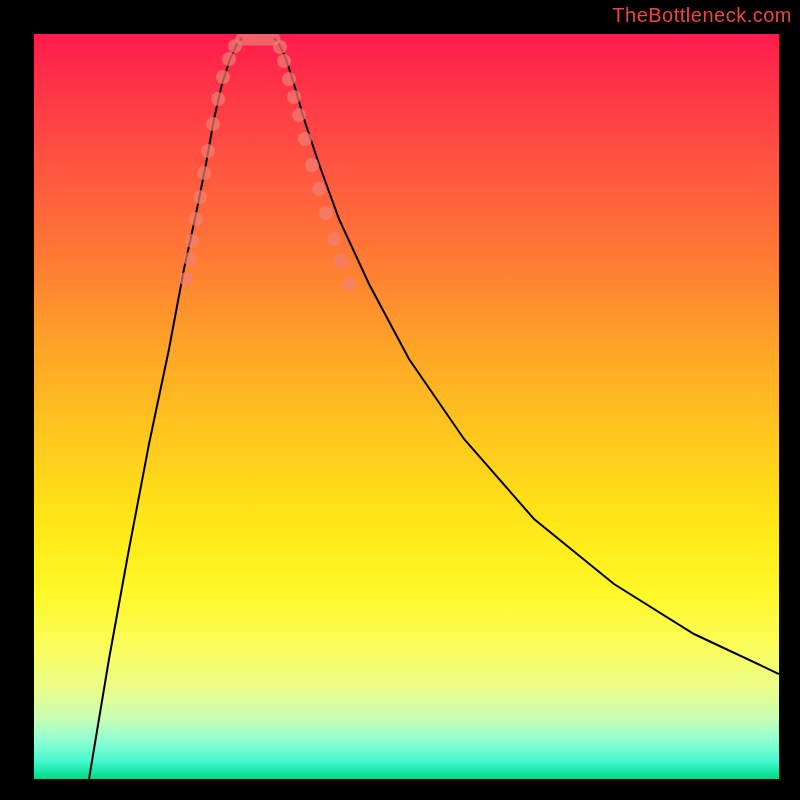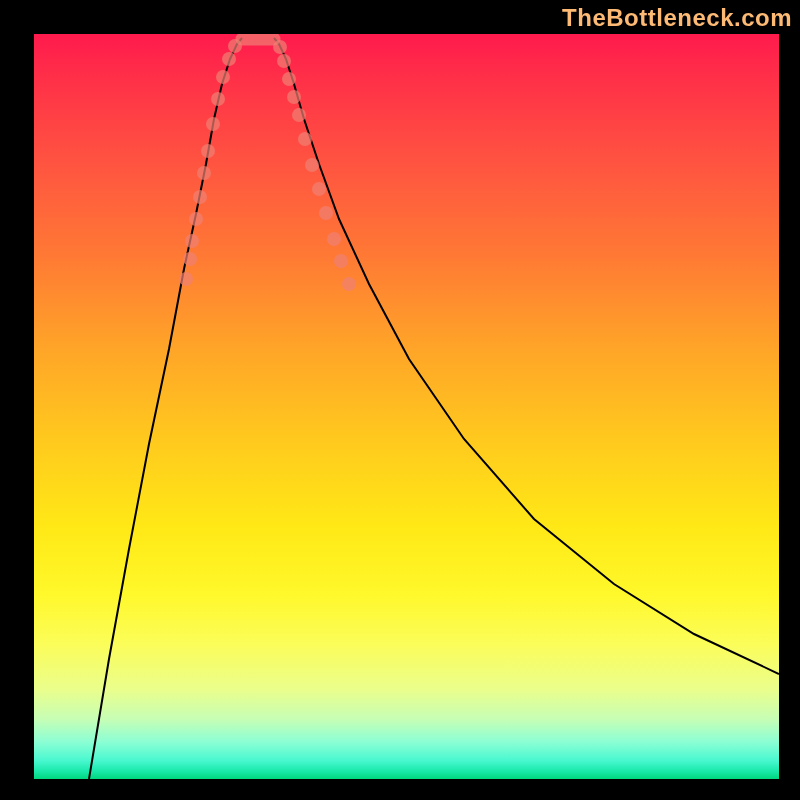--- a/index.html
+++ b/index.html
@@ -15,21 +15,21 @@
         #ffc81e 54%,
         #ffe816 66%,
         #fff82a 75%,
         #fbfd5a 82%,
         #eafe8c 88%,
         #c6feb6 92%,
         #8cfed4 95%,
         #4af8d0 97.5%,
         #18e8a8 99%,
         #00d87e 100%)}
-    .watermark{position:absolute;right:8px;top:4px;color:#fdba74;font-size:24px;font-weight:700;letter-spacing:.5px}
+    .watermark{position:absolute;right:8px;top:4px;color:#ef4444;font-size:20px;font-weight:400;letter-spacing:.5px}
     svg.overlay{position:absolute;left:0;top:0}
     .curve{fill:none;stroke:#000;stroke-width:2}
     .dot{fill:#f08074;fill-opacity:.7}
     .stub{fill:none;stroke:#f08074;stroke-opacity:.7;stroke-width:13;stroke-linecap:round}
   </style>
 </head>
 <body>
 
 <div class="canvas">
   <div class="plot-area">

